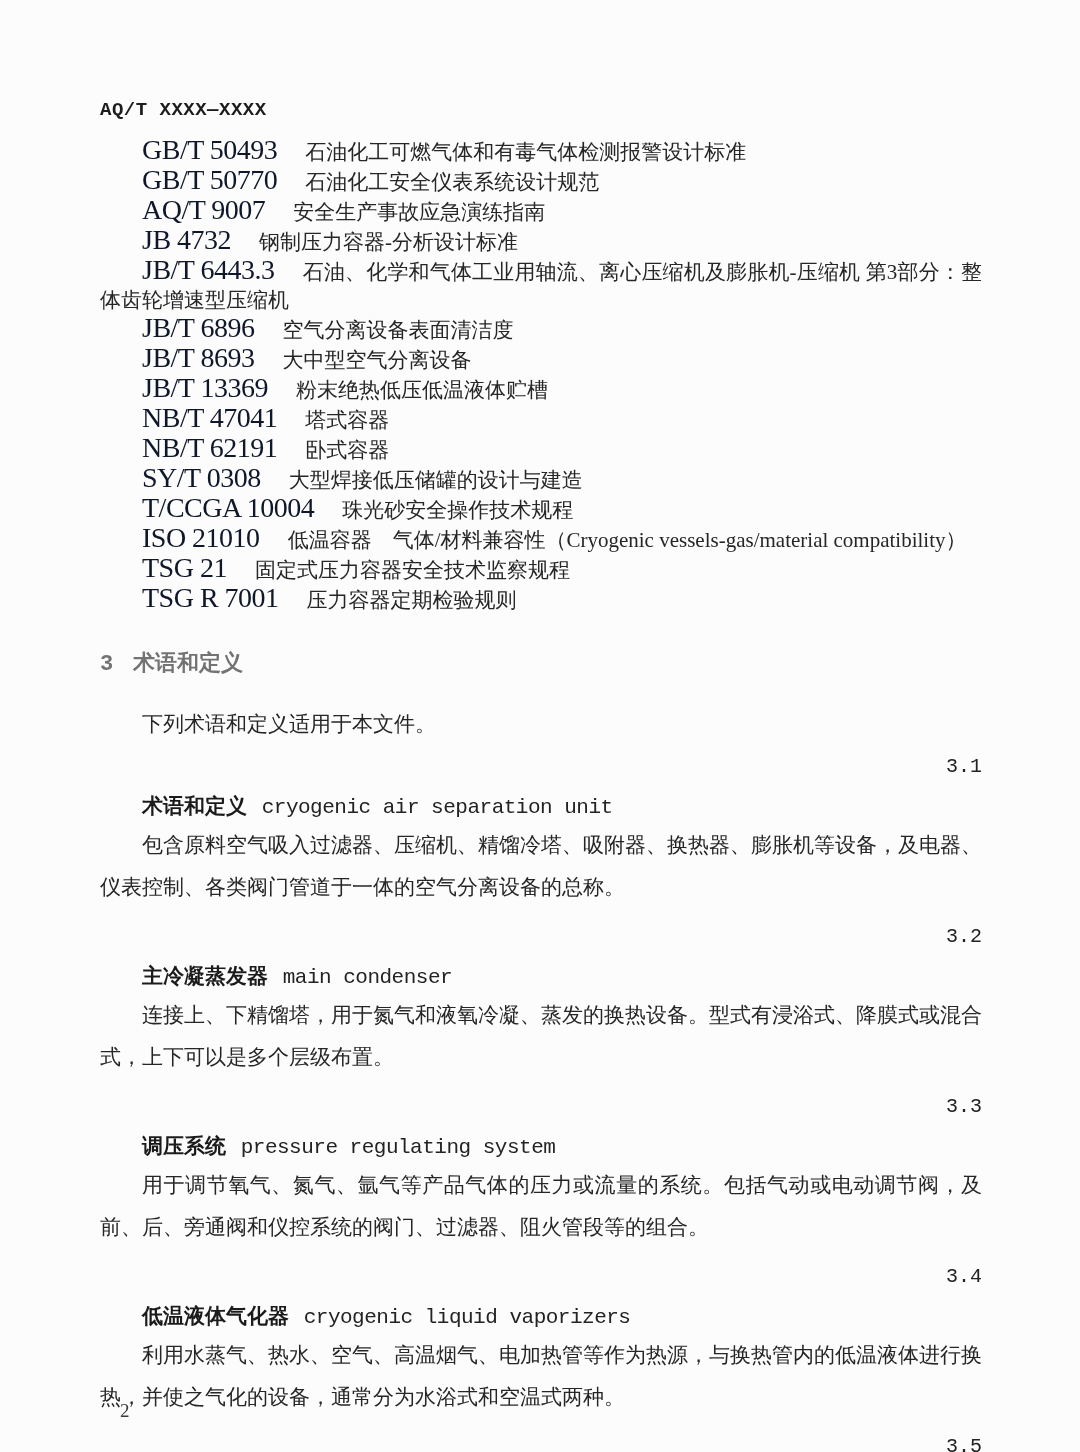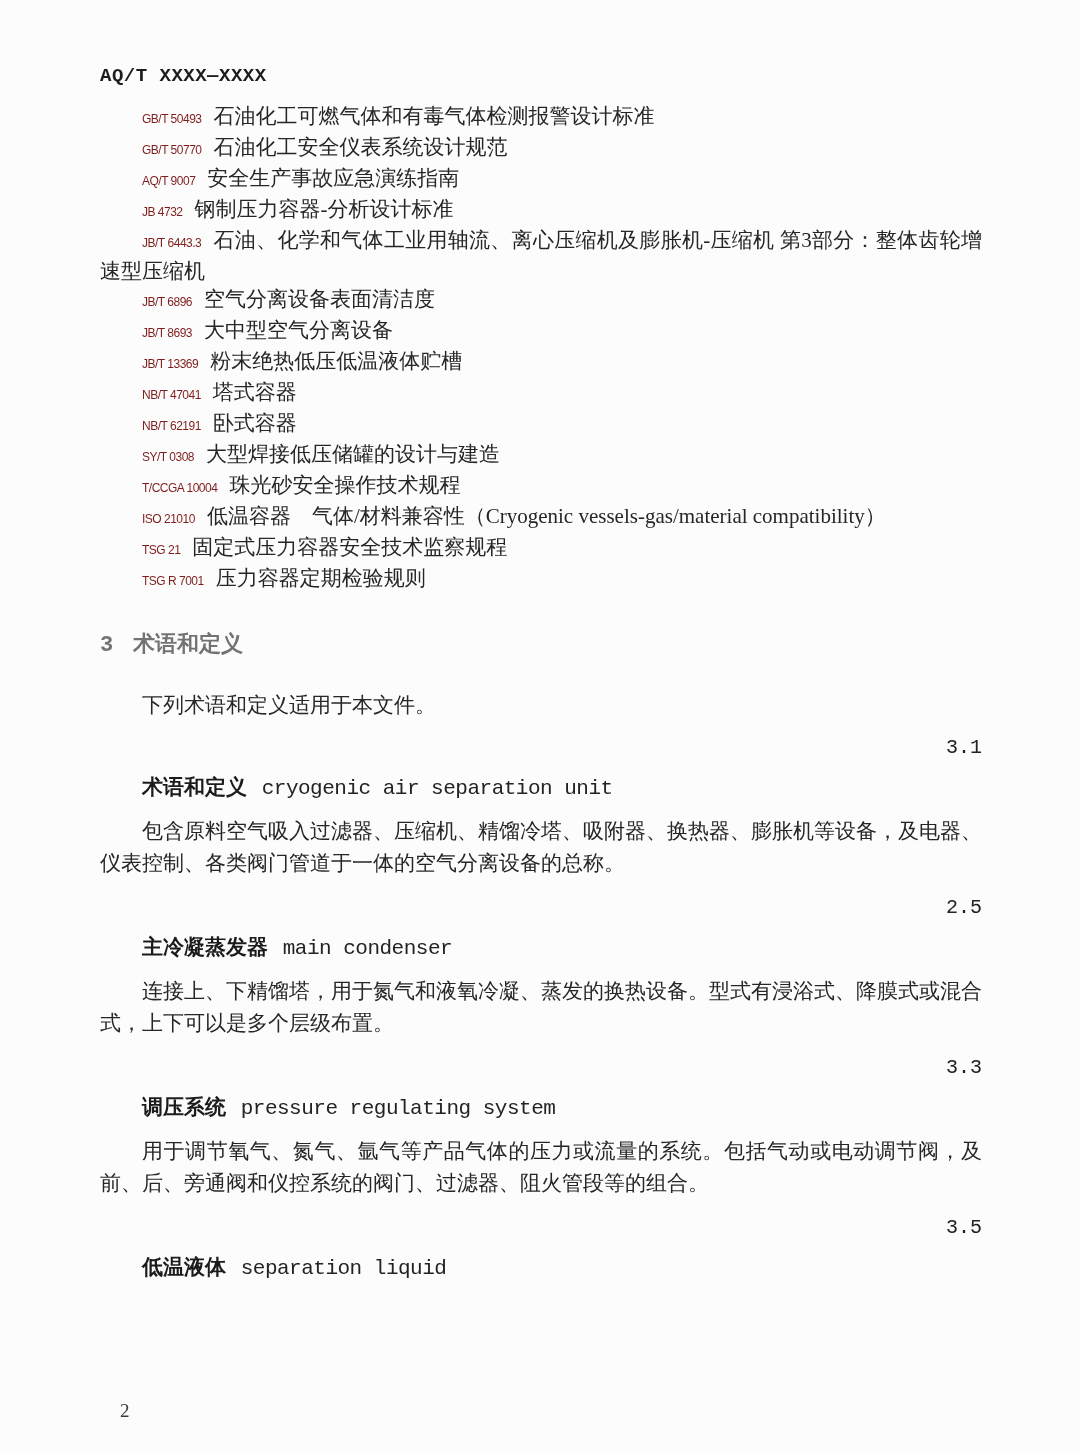--- a/index.html
+++ b/index.html
@@ -9,46 +9,46 @@
     height: 1452px;
     background: #fcfcfc;
     color: #212121;
     overflow: hidden;
     position: relative;
     font-family: "Liberation Serif", "DejaVu Serif", serif;
   }
   .page {
     width: 1080px;
     height: 1252px;
-    padding: 64px 98px 0 100px;
+    padding: 98px 98px 0 100px;
     position: relative;
   }
   .doc-header {
     font-family: "Liberation Mono", "DejaVu Sans Mono", monospace;
     font-weight: 700;
     font-size: 19px;
     line-height: 24px;
     letter-spacing: 0.5px;
     color: #1c1c1c;
   }
   .ref-list { margin-top: 14px; }
   .para {
     font-size: 21px;
     line-height: 28px;
     text-indent: 2em;
     margin: 0;
     text-align: justify;
     color: #262626;
   }
   .code {
-    font-family: Liberation Sans, sans-serif;
-    font-size: 12px;
+    font-family: Liberation Serif, serif;
+    font-size: 28px;
     margin-right: 1.0em;
     letter-spacing: -0.5px;
-    color: #7f1d1d;
+    color: #0f172a;
   }
   .sec-heading {
     margin: 34px 0 0 0;
     font-family: "Liberation Sans", "DejaVu Sans", sans-serif;
     font-weight: 700;
     font-size: 22px;
     line-height: 30px;
     color: #737373;
   }
   .sec-heading .sec-num {
@@ -76,22 +76,22 @@
     color: #1b1b1b;
   }
   .term-name .en {
     font-family: "Liberation Mono", "DejaVu Sans Mono", monospace;
     font-weight: 500;
     margin-left: 0.7em;
     letter-spacing: -0.5px;
     color: #232323;
   }
   .def {
-    line-height: 32px;
-    margin-top: 12px;
+    line-height: 42px;
+    margin-top: 2px;
   }
   .page-number {
     position: absolute;
     left: 120px;
     top: 1400px;
     font-family: "Liberation Serif", "DejaVu Serif", serif;
     font-size: 19px;
     color: #3a3a3a;
   }
 </style>
@@ -124,31 +124,36 @@
 
   <p class="para intro">下列术语和定义适用于本文件。</p>
 
   <div class="term">
     <p class="term-number">3.1</p>
     <p class="term-name"><span class="zh">术语和定义</span><span class="en">cryogenic air separation unit</span></p>
     <p class="para def">包含原料空气吸入过滤器、压缩机、精馏冷塔、吸附器、换热器、膨胀机等设备，及电器、仪表控制、各类阀门管道于一体的空气分离设备的总称。</p>
   </div>
 
   <div class="term">
-    <p class="term-number">2.5</p>
+    <p class="term-number">3.2</p>
     <p class="term-name"><span class="zh">主冷凝蒸发器</span><span class="en">main condenser</span></p>
     <p class="para def">连接上、下精馏塔，用于氮气和液氧冷凝、蒸发的换热设备。型式有浸浴式、降膜式或混合式，上下可以是多个层级布置。</p>
   </div>
 
   <div class="term">
     <p class="term-number">3.3</p>
     <p class="term-name"><span class="zh">调压系统</span><span class="en">pressure regulating system</span></p>
     <p class="para def">用于调节氧气、氮气、氩气等产品气体的压力或流量的系统。包括气动或电动调节阀，及前、后、旁通阀和仪控系统的阀门、过滤器、阻火管段等的组合。</p>
   </div>
 
+  <div class="term">
+    <p class="term-number">3.4</p>
+    <p class="term-name"><span class="zh">低温液体气化器</span><span class="en">cryogenic liquid vaporizers</span></p>
+    <p class="para def">利用水蒸气、热水、空气、高温烟气、电加热管等作为热源，与换热管内的低温液体进行换热，并使之气化的设备，通常分为水浴式和空温式两种。</p>
+  </div>
 
   <div class="term">
     <p class="term-number">3.5</p>
     <p class="term-name"><span class="zh">低温液体</span><span class="en">separation liquid</span></p>
   </div>
 
   <div class="page-number">2</div>
 
 </div>
 

